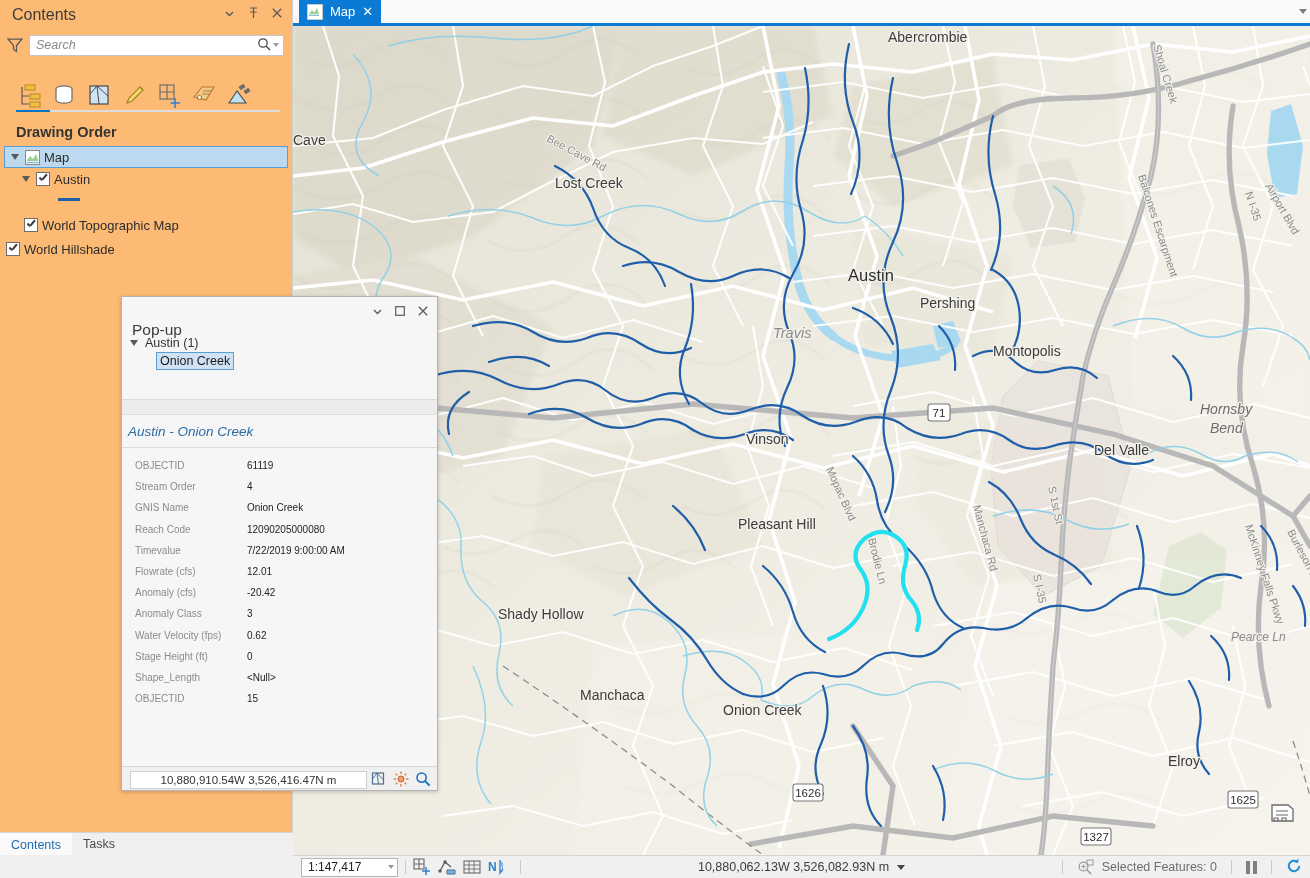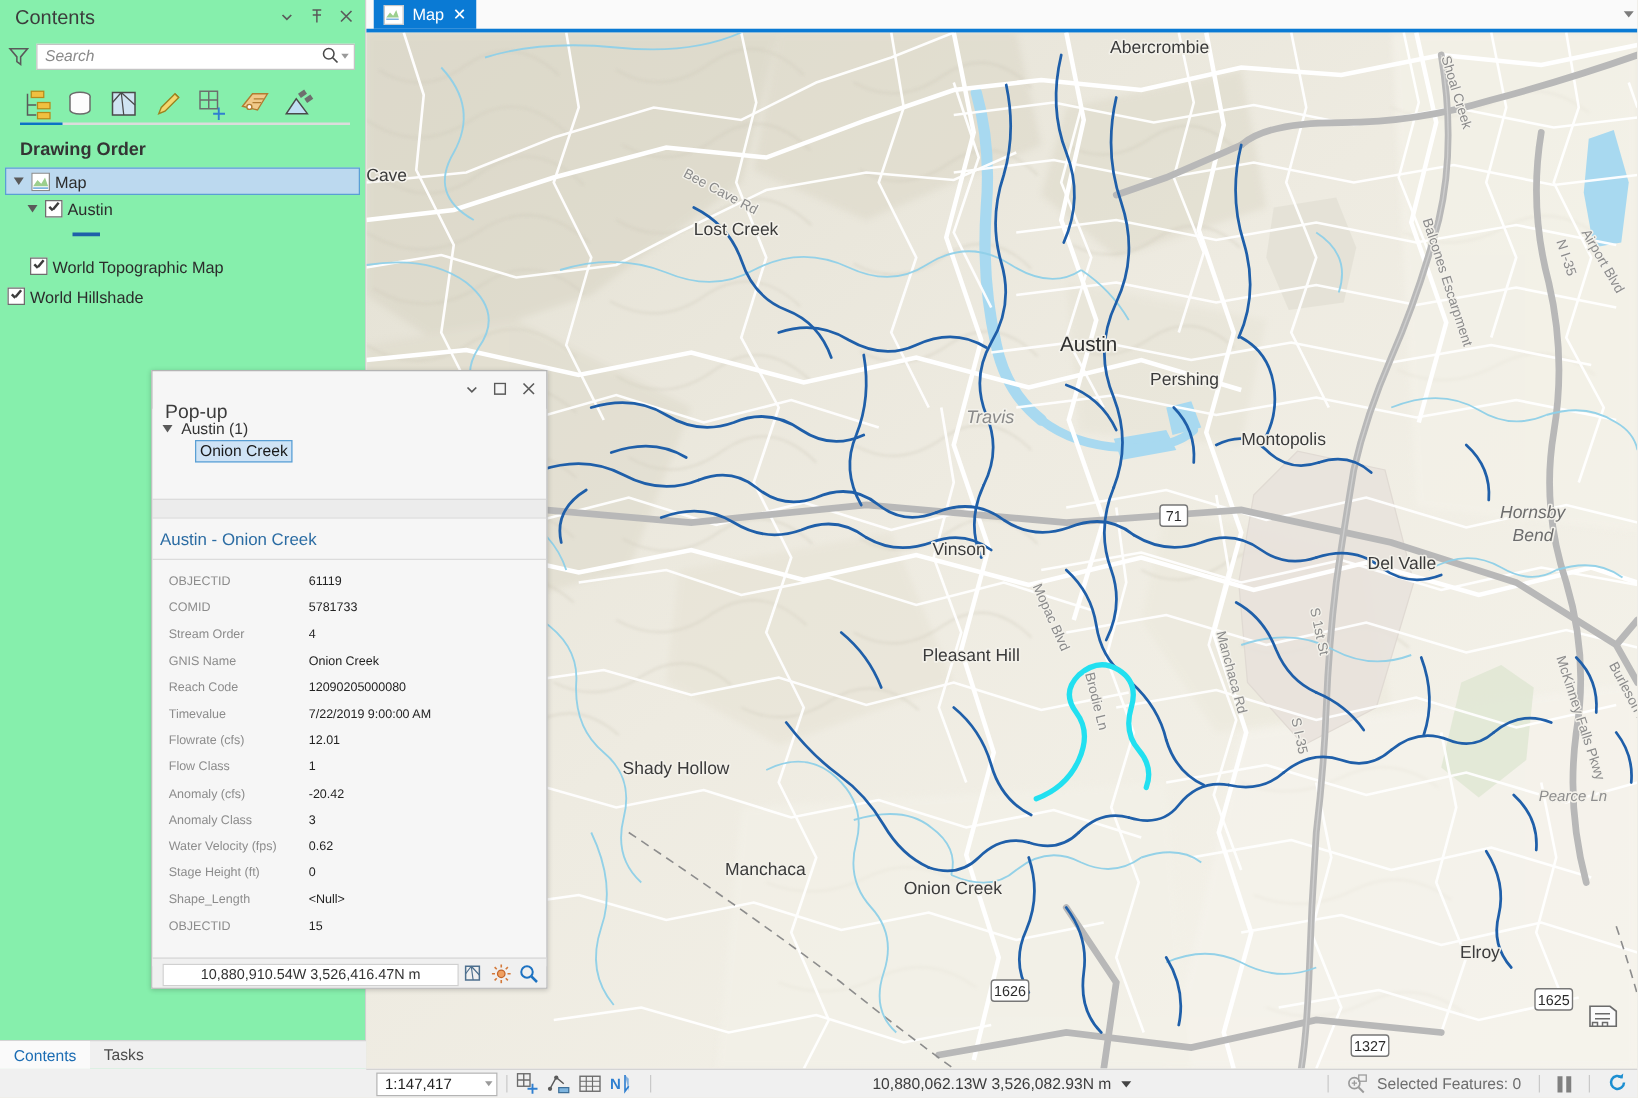--- a/index.html
+++ b/index.html
@@ -7,33 +7,33 @@
     width:1310px;height:878px;overflow:hidden;
     font-family:"Liberation Sans", sans-serif;
     font-size:13px;color:#2b2b2b;background:#f0f0f0;
     -webkit-font-smoothing:antialiased;
   }
   #app{position:relative;width:1310px;height:878px;}
 
   
   #contents-pane{
     position:absolute;left:0;top:0;width:293px;height:855px;
-    background:#86efac;border-right:1px solid #cfcfcf;box-sizing:border-box;
+    background:#fdba74;border-right:1px solid #cfcfcf;box-sizing:border-box;
   }
   #contents-header{
     position:relative;height:30px;display:flex;align-items:center;
     padding:0 6px 0 12px;
   }
   #contents-title{font-size:16px;color:#3c3c3c;font-weight:400;}
   .hdr-btns{position:absolute;right:8px;top:6px;display:flex;gap:10px;align-items:center;}
   .hdr-btn{width:14px;height:14px;display:flex;align-items:center;justify-content:center;
            color:#5a5a5a;font-size:12px;line-height:1;cursor:pointer;}
   .hdr-btn svg{display:block;}
 
-  #search-row{display:flex;align-items:center;height:26px;margin:2px 8px 0 6px;gap:5px;}
+  #search-row{display:flex;align-items:center;height:26px;margin:2px 8px 12px 6px;gap:5px;}
   #filter-icon{width:18px;height:18px;flex:none;}
   #search-box{
     flex:1;height:21px;background:#fff;border:1px solid #c4c4c4;display:flex;align-items:center;
     box-sizing:border-box;padding:0 2px 0 6px;
   }
   #search-input{
     flex:1;border:0;outline:0;font:italic 12.5px "Liberation Sans",sans-serif;color:#7a7a7a;
     background:transparent;padding:0;
   }
   #search-input::placeholder{color:#8a8a8a;font-style:italic;}
@@ -103,21 +103,21 @@
   #popup-tree{height:72px;background:#f6f6f6;padding:6px 0 0 8px;box-sizing:border-box;}
   .tree-row{display:flex;align-items:center;gap:5px;height:19px;font-size:12.5px;color:#333;}
   .tree-row .tri{border-left:4.5px solid transparent;border-right:4.5px solid transparent;
      border-top:6px solid #5a5a5a;border-bottom:0;}
   #tree-feature{
     margin-left:26px;display:inline-block;background:#cfe3f5;border:1px solid #5a9fd4;
     padding:0 3px;font-size:12.5px;color:#1a1a1a;line-height:16px;
   }
   #popup-divider{height:14px;background:#ececec;border-top:1px solid #dcdcdc;border-bottom:1px solid #dcdcdc;}
   #popup-subtitle{
-    font-size:13.5px;color:#2b6ca3;padding:9px 0 8px 6px;border-bottom:1px solid #dcdcdc;background:#f6f6f6;
+    font-size:13.5px;color:#2b6ca3;padding:9px 0 8px 6px;border-bottom:1px solid #dcdcdc;background:#f6f6f6;font-style:italic;
   }
   #fields{padding:7px 0 0 0;background:#f6f6f6;height:325px;box-sizing:border-box;}
   .field-row{display:flex;height:21.2px;align-items:center;font-size:10px;}
   .field-name{width:125px;padding-left:13px;color:#8c8c8c;box-sizing:border-box;white-space:nowrap;}
   .field-value{color:#232323;white-space:nowrap;}
   #popup-status{
     position:absolute;left:0;bottom:0;width:315px;height:24px;background:#f0f0f0;
     border-top:1px solid #d6d6d6;display:flex;align-items:center;box-sizing:border-box;
   }
   #coord-box{
@@ -687,46 +687,38 @@
     <div id="popup-divider"></div>
 
     <div id="popup-subtitle">Austin - Onion Creek</div>
 
     <div id="fields">
         <div class="field-row">
           <div class="field-name">OBJECTID</div>
           <div class="field-value">61119</div>
         </div>
         <div class="field-row">
-          <div class="field-name">COMID</div>
-          <div class="field-value">5781733</div>
-        </div>
-        <div class="field-row">
           <div class="field-name">Stream Order</div>
           <div class="field-value">4</div>
         </div>
         <div class="field-row">
           <div class="field-name">GNIS Name</div>
           <div class="field-value">Onion Creek</div>
         </div>
         <div class="field-row">
           <div class="field-name">Reach Code</div>
           <div class="field-value">12090205000080</div>
         </div>
         <div class="field-row">
           <div class="field-name">Timevalue</div>
           <div class="field-value">7/22/2019 9:00:00 AM</div>
         </div>
         <div class="field-row">
           <div class="field-name">Flowrate (cfs)</div>
           <div class="field-value">12.01</div>
-        </div>
-        <div class="field-row">
-          <div class="field-name">Flow Class</div>
-          <div class="field-value">1</div>
         </div>
         <div class="field-row">
           <div class="field-name">Anomaly (cfs)</div>
           <div class="field-value">-20.42</div>
         </div>
         <div class="field-row">
           <div class="field-name">Anomaly Class</div>
           <div class="field-value">3</div>
         </div>
         <div class="field-row">

